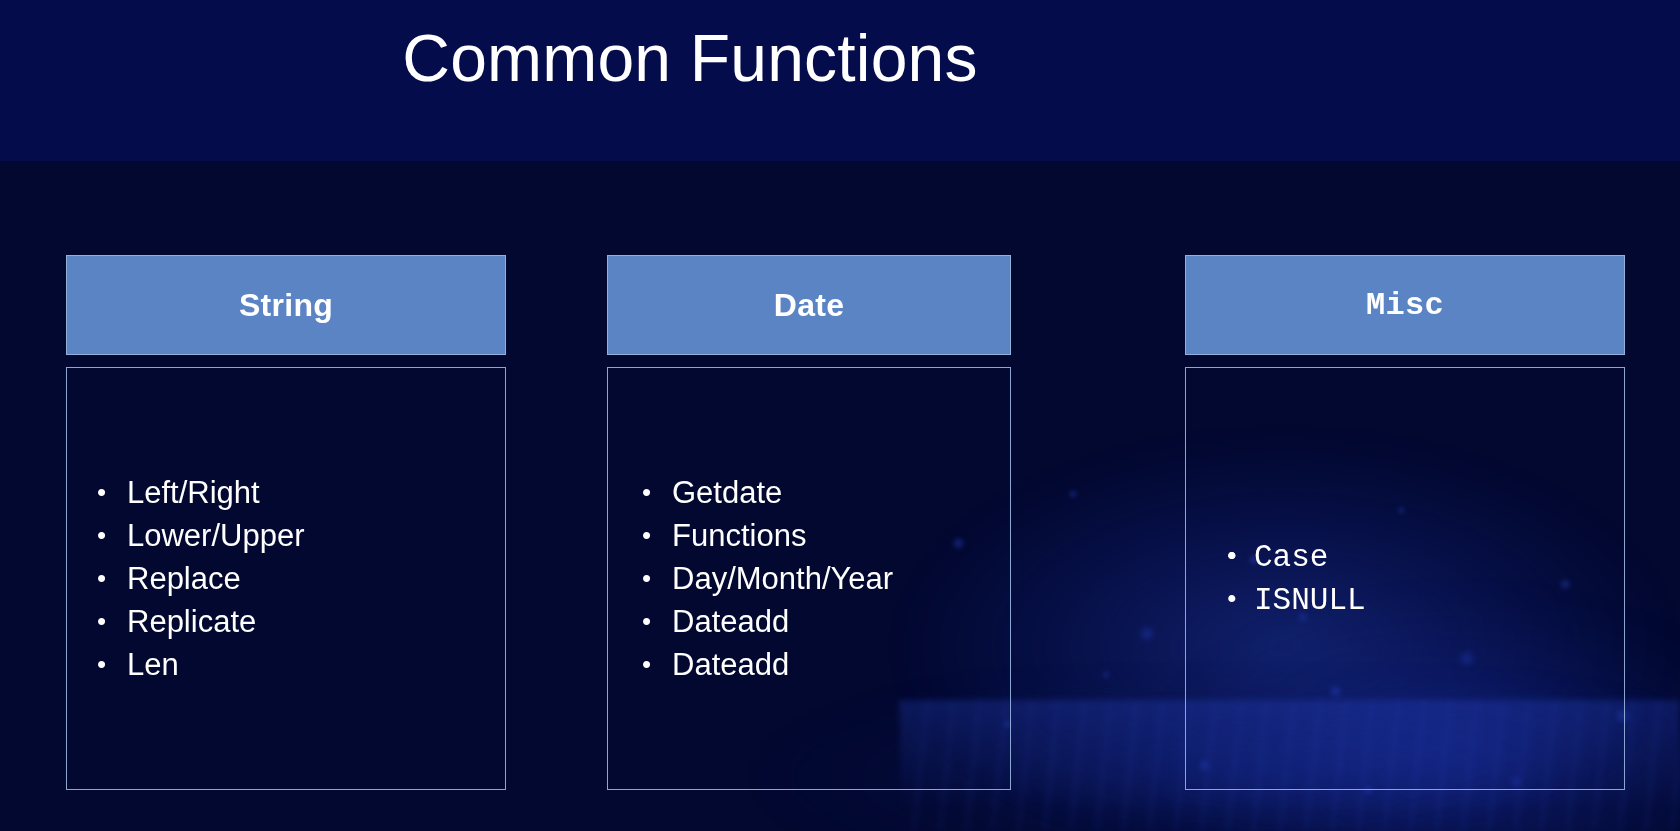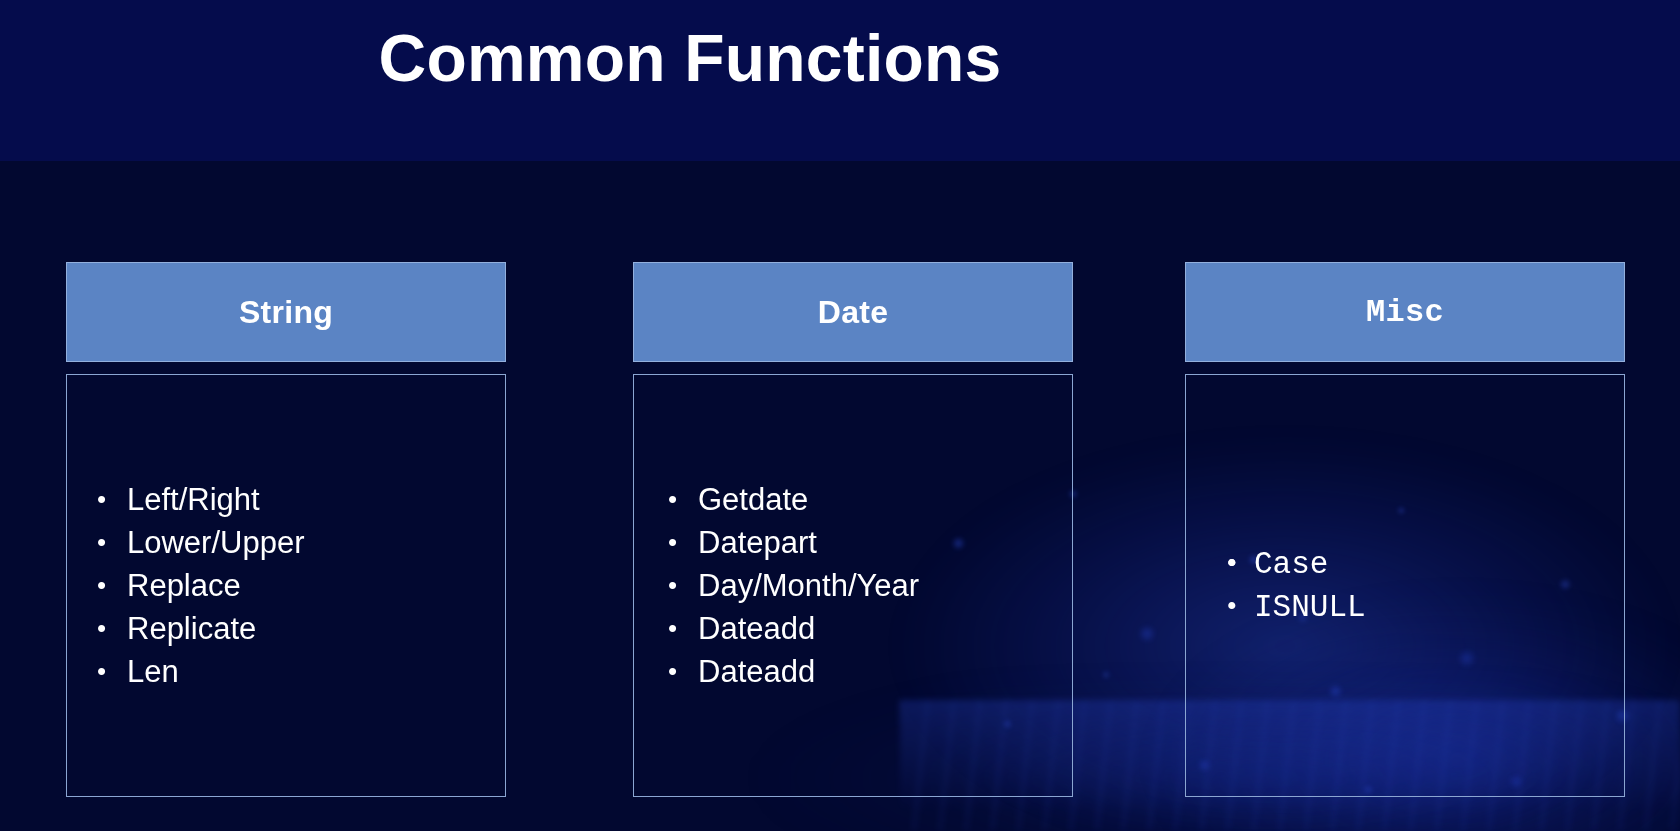--- a/index.html
+++ b/index.html
@@ -115,41 +115,41 @@
     z-index: 5;
   }
   #page-title {
     position: absolute;
     left: 0;
     top: 22px;
     width: 1380px;
     text-align: center;
     color: #ffffff;
     font-size: 66px;
-    font-weight: 700;
+    font-weight: 400;
     letter-spacing: 0.2px;
     line-height: 1.1;
     white-space: nowrap;
   }
 
   
   #columns {
     position: absolute;
     left: 0;
     top: 0;
     width: 1680px;
     height: 831px;
     z-index: 4;
   }
   .column {
     position: absolute;
-    top: 262px;
+    top: 255px;
   }
   .col-0 { left: 66px;   width: 440px; }
-  .col-1 { left: 607px;  width: 440px; margin-left: 26px; }
+  .col-1 { left: 607px;  width: 404px; }
   .col-2 { left: 1185px; width: 440px; font-family: Liberation Mono, monospace; }
 
   .col-header {
     height: 100px;
     background: #5b84c4;
     border: 1px solid #93b0dd;
     box-sizing: border-box;
     display: flex;
     align-items: center;
     justify-content: center;
@@ -224,21 +224,21 @@
           <li><span class="bullet">•</span><span>Len</span></li>
         </ul>
       </div>
     </div>
 
     <div class="column col-1">
       <div class="col-header">Date</div>
       <div class="col-body">
         <ul>
           <li><span class="bullet">•</span><span>Getdate</span></li>
-          <li><span class="bullet">•</span><span>Datepart</span></li>
+          <li><span class="bullet">•</span><span>Functions</span></li>
           <li><span class="bullet">•</span><span>Day/Month/Year</span></li>
           <li><span class="bullet">•</span><span>Dateadd</span></li>
           <li><span class="bullet">•</span><span>Dateadd</span></li>
         </ul>
       </div>
     </div>
 
     <div class="column col-2">
       <div class="col-header">Misc</div>
       <div class="col-body">

